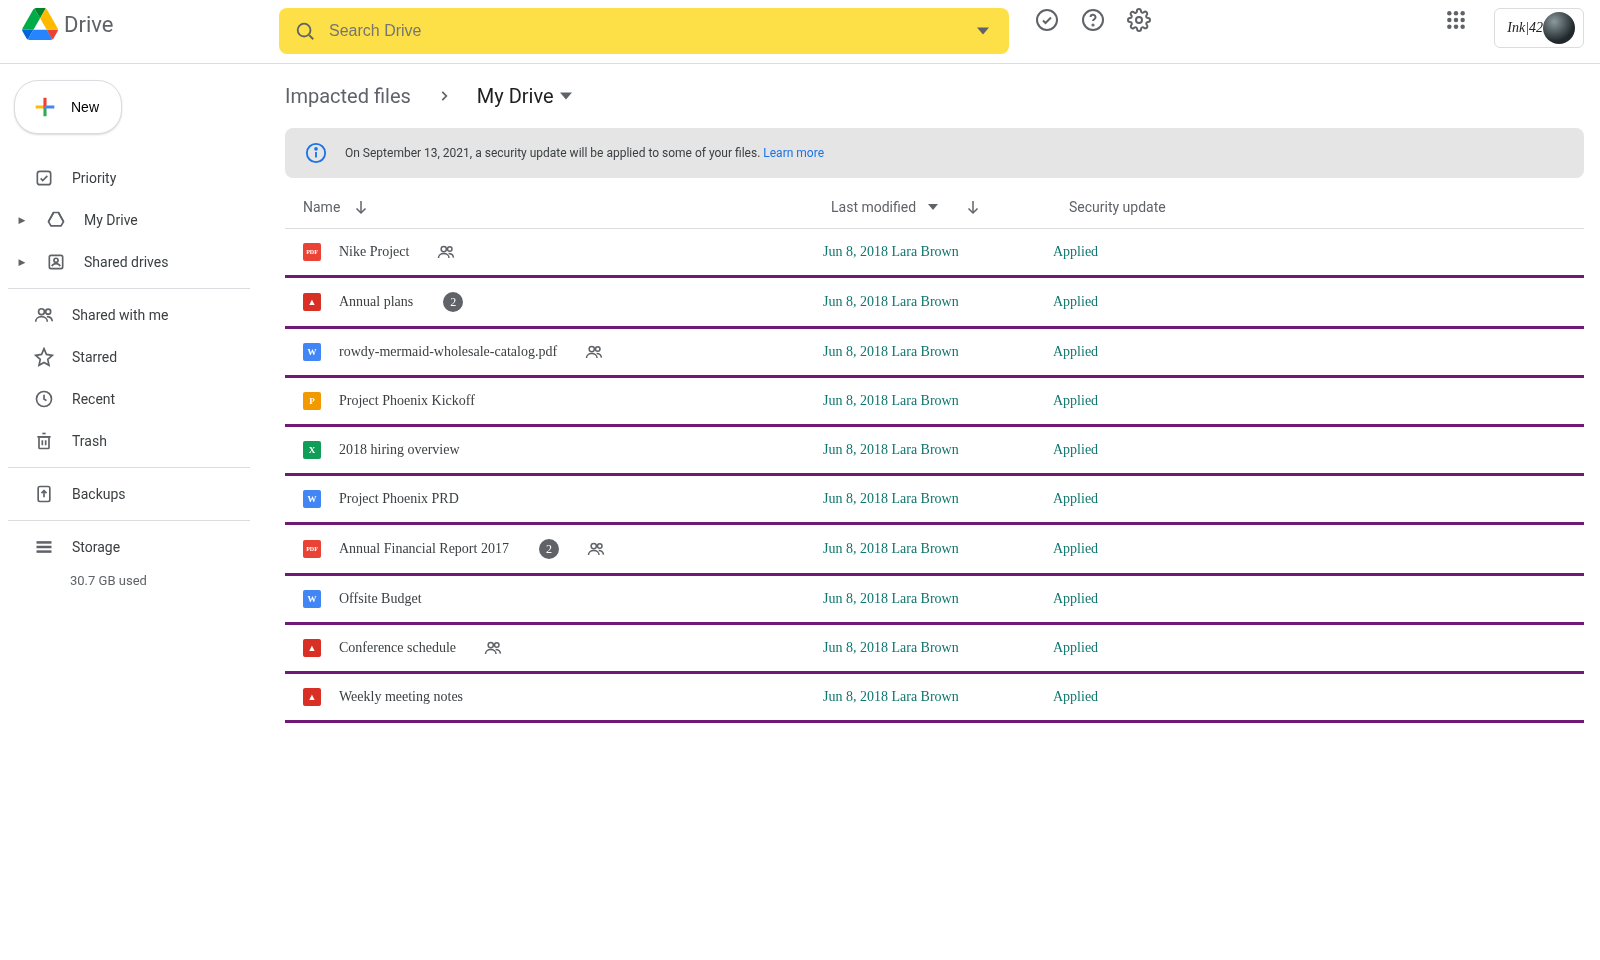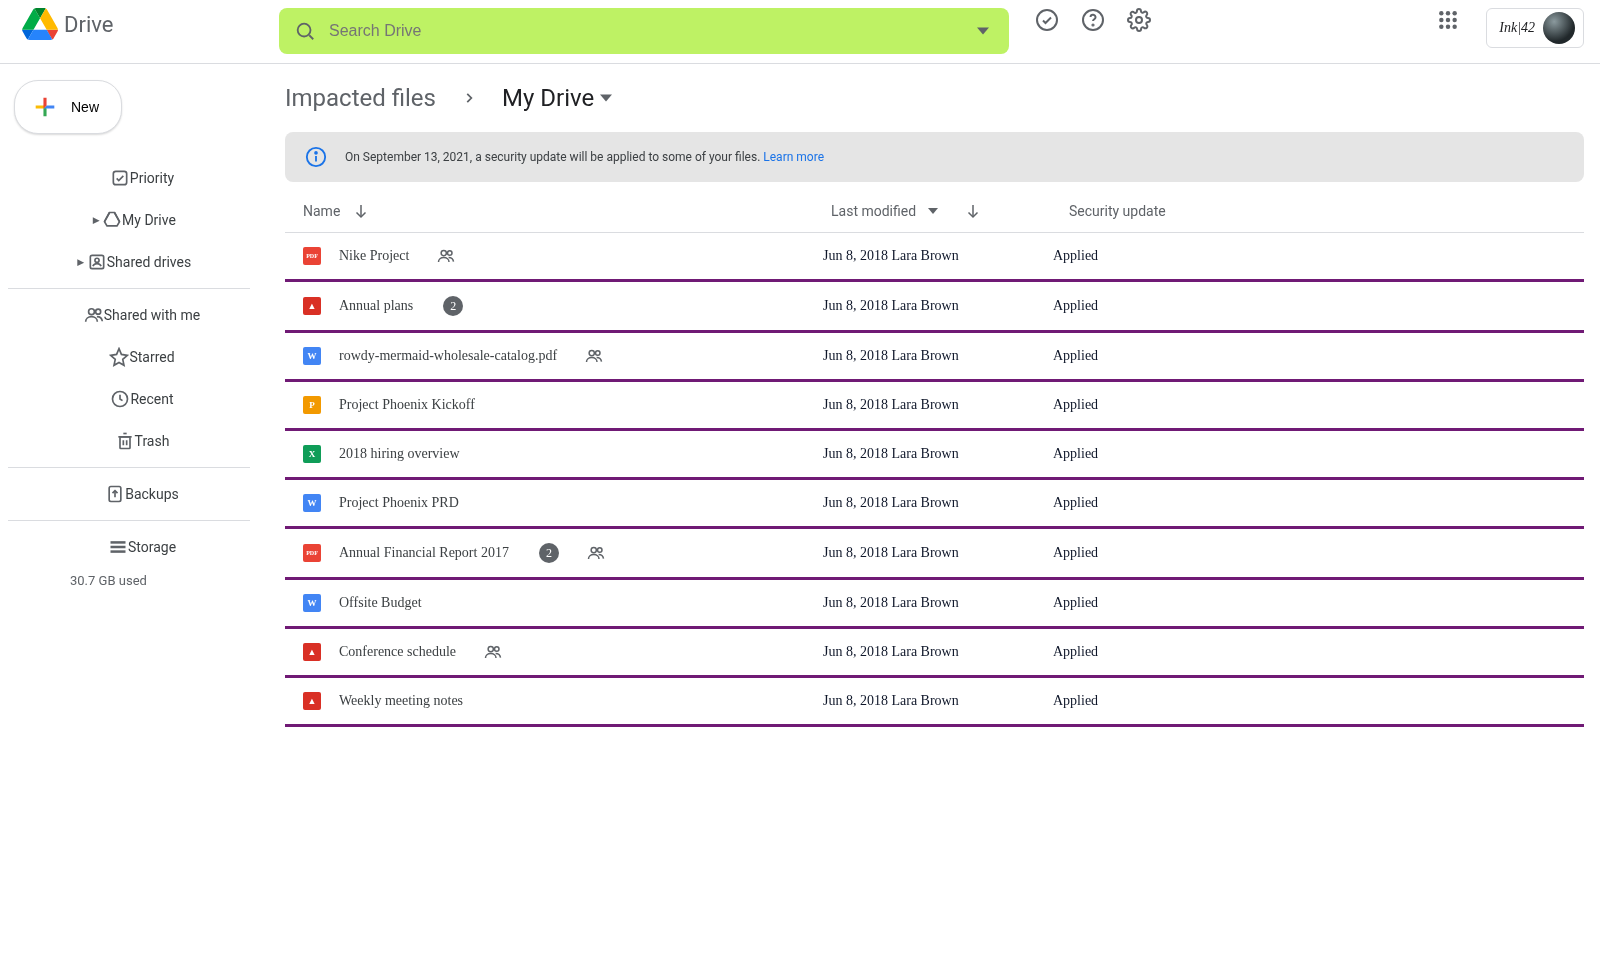--- a/index.html
+++ b/index.html
@@ -2,60 +2,60 @@
 <html><head>
 <meta charset="utf-8">
 <style>
   * { box-sizing: border-box; margin: 0; padding: 0; }
   body { font-family: "Google Sans", Roboto, Arial, sans-serif; color: #202124; background: #fff; font-size: 14px; }
 
   
   .header { display: flex; align-items: flex-start; padding: 8px 16px; border-bottom: 1px solid #dadce0; height: 64px; gap: 8px; }
   .logo-wrap { display: flex; align-items: center; gap: 6px; width: 255px; padding-left: 6px; }
   .logo-text { font-size: 22px; color: #5f6368; }
-  .search { flex: 0 0 730px; display: flex; align-items: center; background: #bef264; border-radius: 8px; height: 46px; padding: 0 14px; }
+  .search { flex: 0 0 730px; display: flex; align-items: center; background: #fde047; border-radius: 8px; height: 46px; padding: 0 14px; }
   .search input { flex: 1; border: none; background: transparent; font-size: 16px; outline: none; color: #5f6368; margin-left: 12px; }
   .hdr-icons { display: flex; align-items: center; gap: 22px; margin-left: 18px; }
   .hdr-spacer { flex: 1; }
-  .pill { display: flex; align-items: center; gap: 8px; border: 1px solid #dadce0; border-radius: 6px; padding: 3px 8px 3px 12px; }
+  .pill { display: flex; align-items: center; border: 1px solid #dadce0; border-radius: 6px; padding: 3px 8px 3px 12px; }
   .pill-text { font-style: italic; font-family: cursive; white-space: nowrap; }
   .avatar { width: 32px; height: 32px; border-radius: 50%; background: radial-gradient(circle at 35% 30%, #8b9a9e 0, #21282b 65%); }
 
   
   .layout { display: flex; }
   .sidebar { width: 260px; padding: 12px 10px 0 8px; }
   .new-btn { display: inline-flex; align-items: center; gap: 12px; background: #fff; border: 1px solid #dadce0; border-radius: 24px; box-shadow: 0 1px 2px rgba(0,0,0,.15); padding: 12px 22px 12px 16px; font-size: 14px; font-weight: 500; margin: 4px 0 22px 6px; cursor: pointer; }
-  .nav-item { display: flex; align-items: center; height: 40px; padding-left: 8px; border-radius: 0 20px 20px 0; cursor: pointer; color: #5f6368; font-size: 14px; margin: 2px 0; justify-content: center; }
+  .nav-item { display: flex; align-items: center; gap: 18px; height: 40px; padding-left: 8px; border-radius: 0 20px 20px 0; cursor: pointer; color: #5f6368; font-size: 14px; margin: 2px 0; }
   .nav-item .tri { width: 12px; display:flex; justify-content:center; font-size:9px; color:#5f6368;}
   .nav-item .label { color:#3c4043; }
   .nav-item.rich{padding-left:26px;}
   .sep { border-top: 1px solid #dadce0; margin: 6px 0 6px 0; }
   .storage { font-size: 13px; color: #5f6368; padding-left: 62px; margin-top:6px;}
 
   
   .main { flex: 1; padding: 14px 16px 0 24px; border-left:1px solid transparent; }
-  .crumbs { display: flex; align-items: center; gap: 26px; font-size: 24px; color: #5f6368; margin: 6px 0 20px 0;}
+  .crumbs { display: flex; align-items: center; gap: 26px; font-size: 20px; color: #5f6368; margin: 6px 0 20px 0;}
   .crumb-current { color:#202124; display:flex; align-items:center; gap:6px;}
   .banner { display: flex; align-items: center; gap: 18px; background: #e5e5e5; border-radius: 8px; padding: 14px 20px; font-size: 12px; color:#3c4043; }
   .banner a { color:#1a73e8; text-decoration:none;}
 
   .thead { display:grid; grid-template-columns: 520px 230px 1fr; padding: 14px 0 12px 18px; border-bottom:1px solid #dadce0; color:#5f6368; font-size:14px; align-items:center; gap:8px; margin-top:6px;}
   .th { display:flex; align-items:center; gap:12px;}
 
   .row { display:grid; grid-template-columns: 520px 230px 1fr; align-items:center; padding: 14px 0 14px 18px; border-bottom:3px solid #701a75; font-size:14px; color:#3c4043;font-family:Liberation Serif, serif;}
   .name-cell { display:flex; align-items:center; gap:18px;}
   .ficon { width:18px; height:18px; border-radius:2px; display:inline-flex; align-items:center; justify-content:center; color:#fff; font-size:9px; font-weight:700;}
   .ficon.pdf{background:#ea4335;}
   .ficon.img{background:#d93025;}
   .ficon.doc{background:#4285f4;}
   .ficon.slide{background:#f29900;}
   .ficon.sheet{background:#0f9d58;}
   .badge{display:inline-flex;align-items:center;justify-content:center;width:20px;height:20px;border-radius:10px;background:#5f6368;color:#fff;font-size:12px;margin-left:12px;}
   .sharei{color:#5f6368;margin-left:10px;}
-  .mod,.sec{color:#0f172a;}
+  .mod,.sec{color:#0f766e;}
 
   .icon-btn{display:inline-flex;align-items:center;justify-content:center;width:24px;height:24px;color:#5f6368;cursor:pointer;}
 
   svg{display:block;}
 </style>
 </head>
 <body>
 
 <div class="header">
   <div class="logo-wrap">

